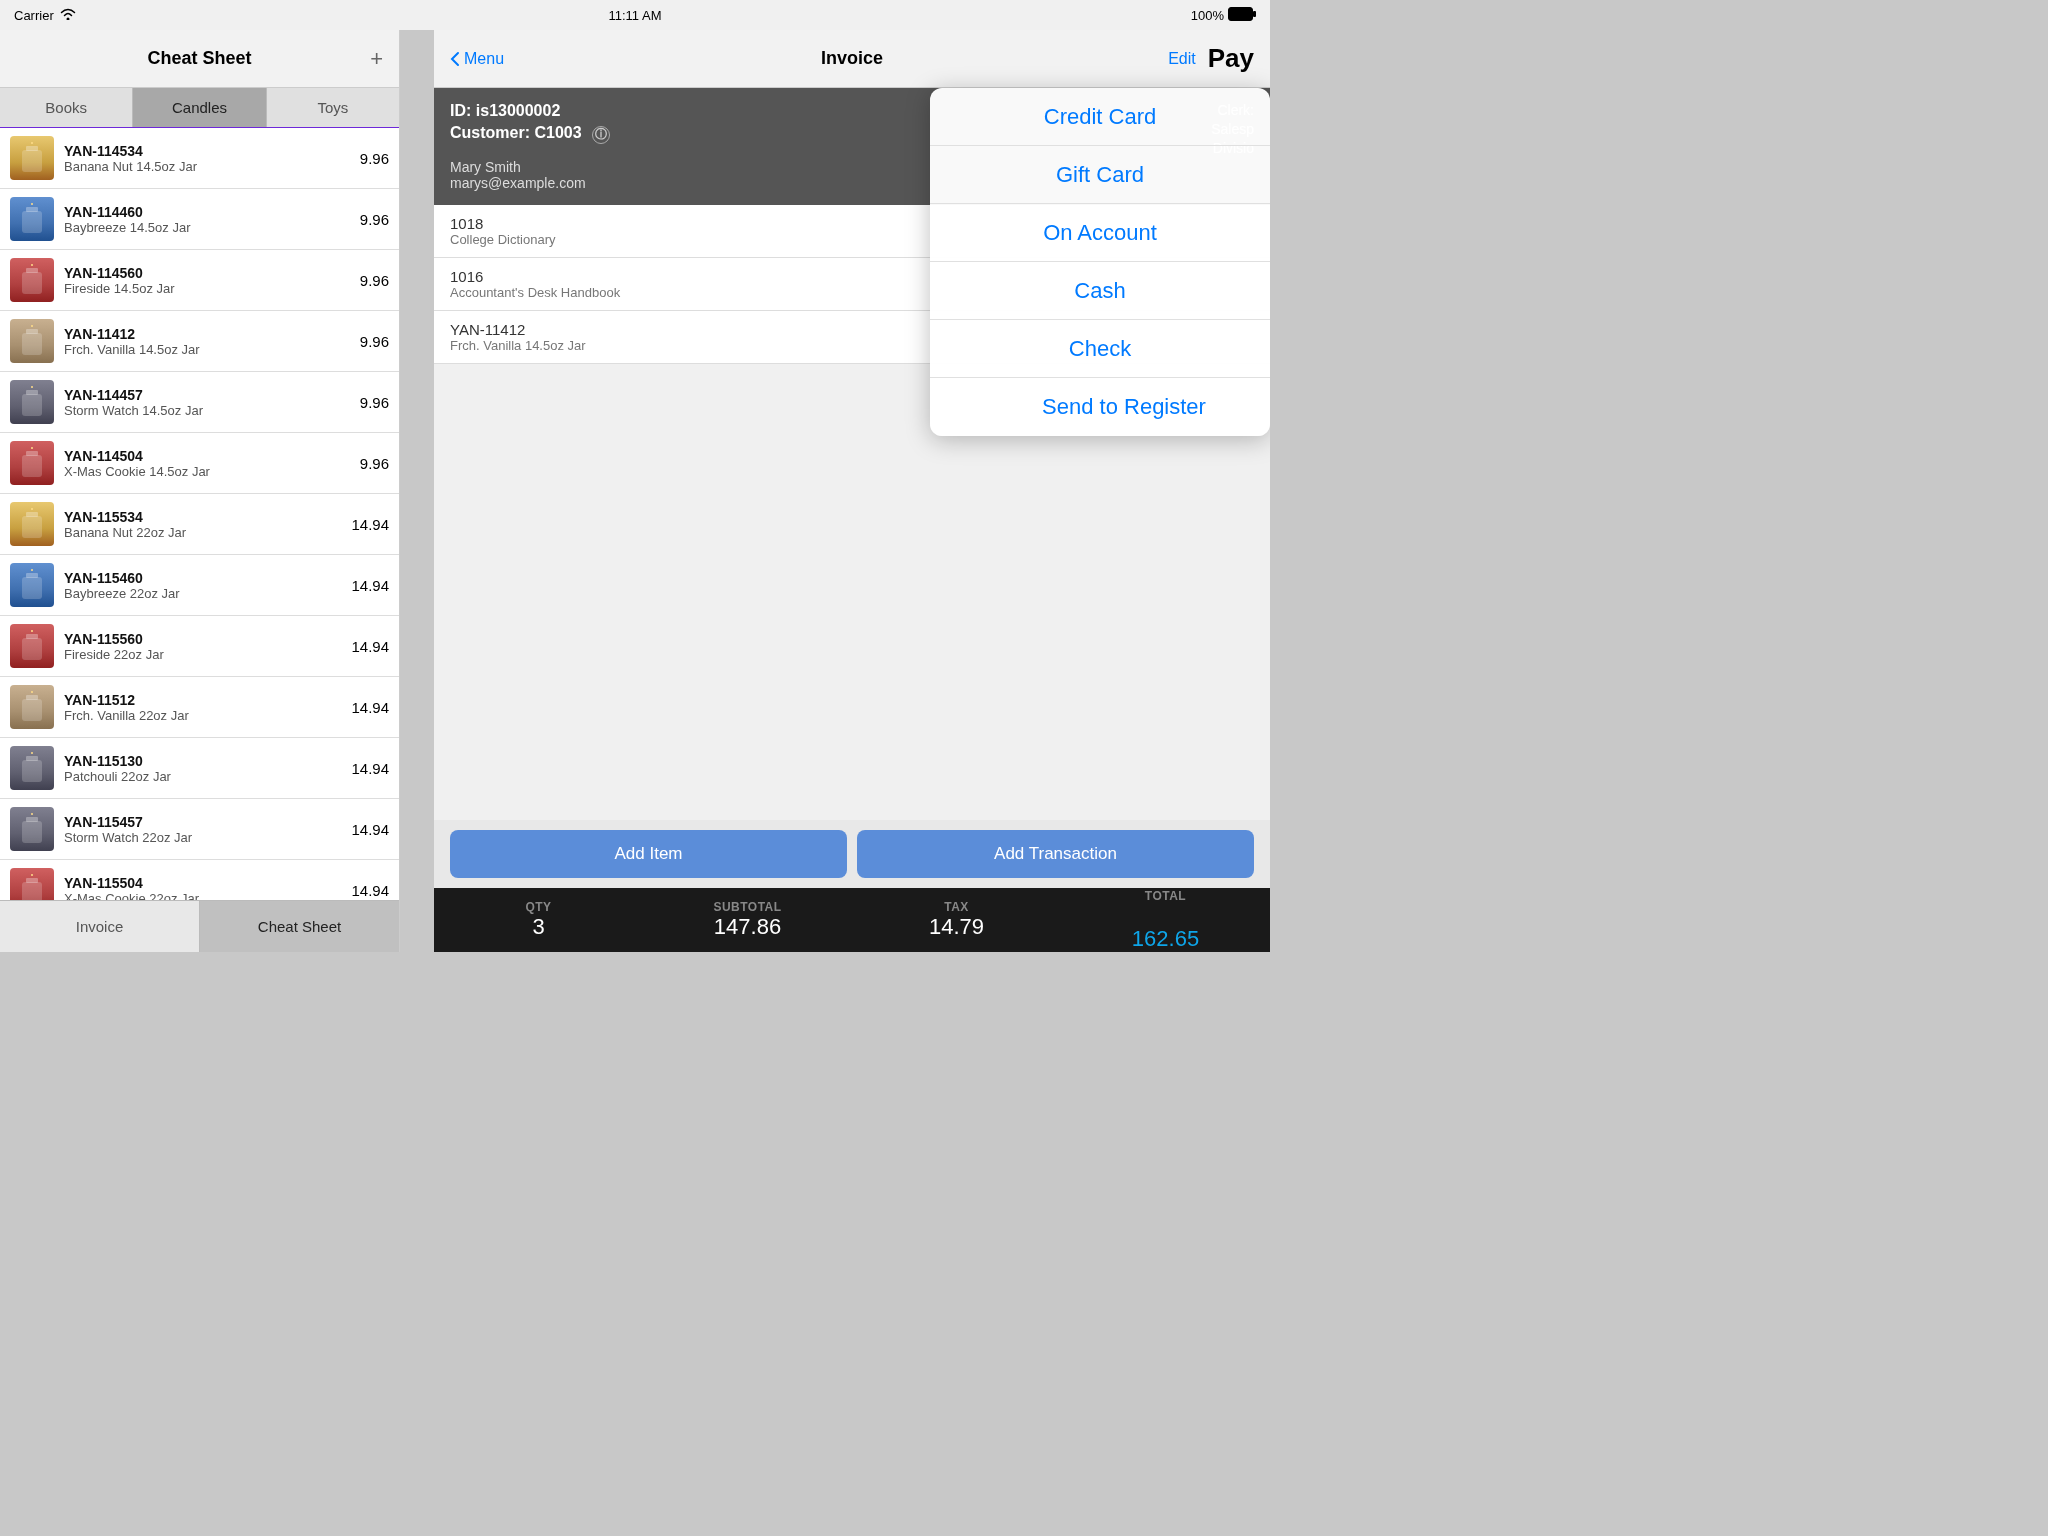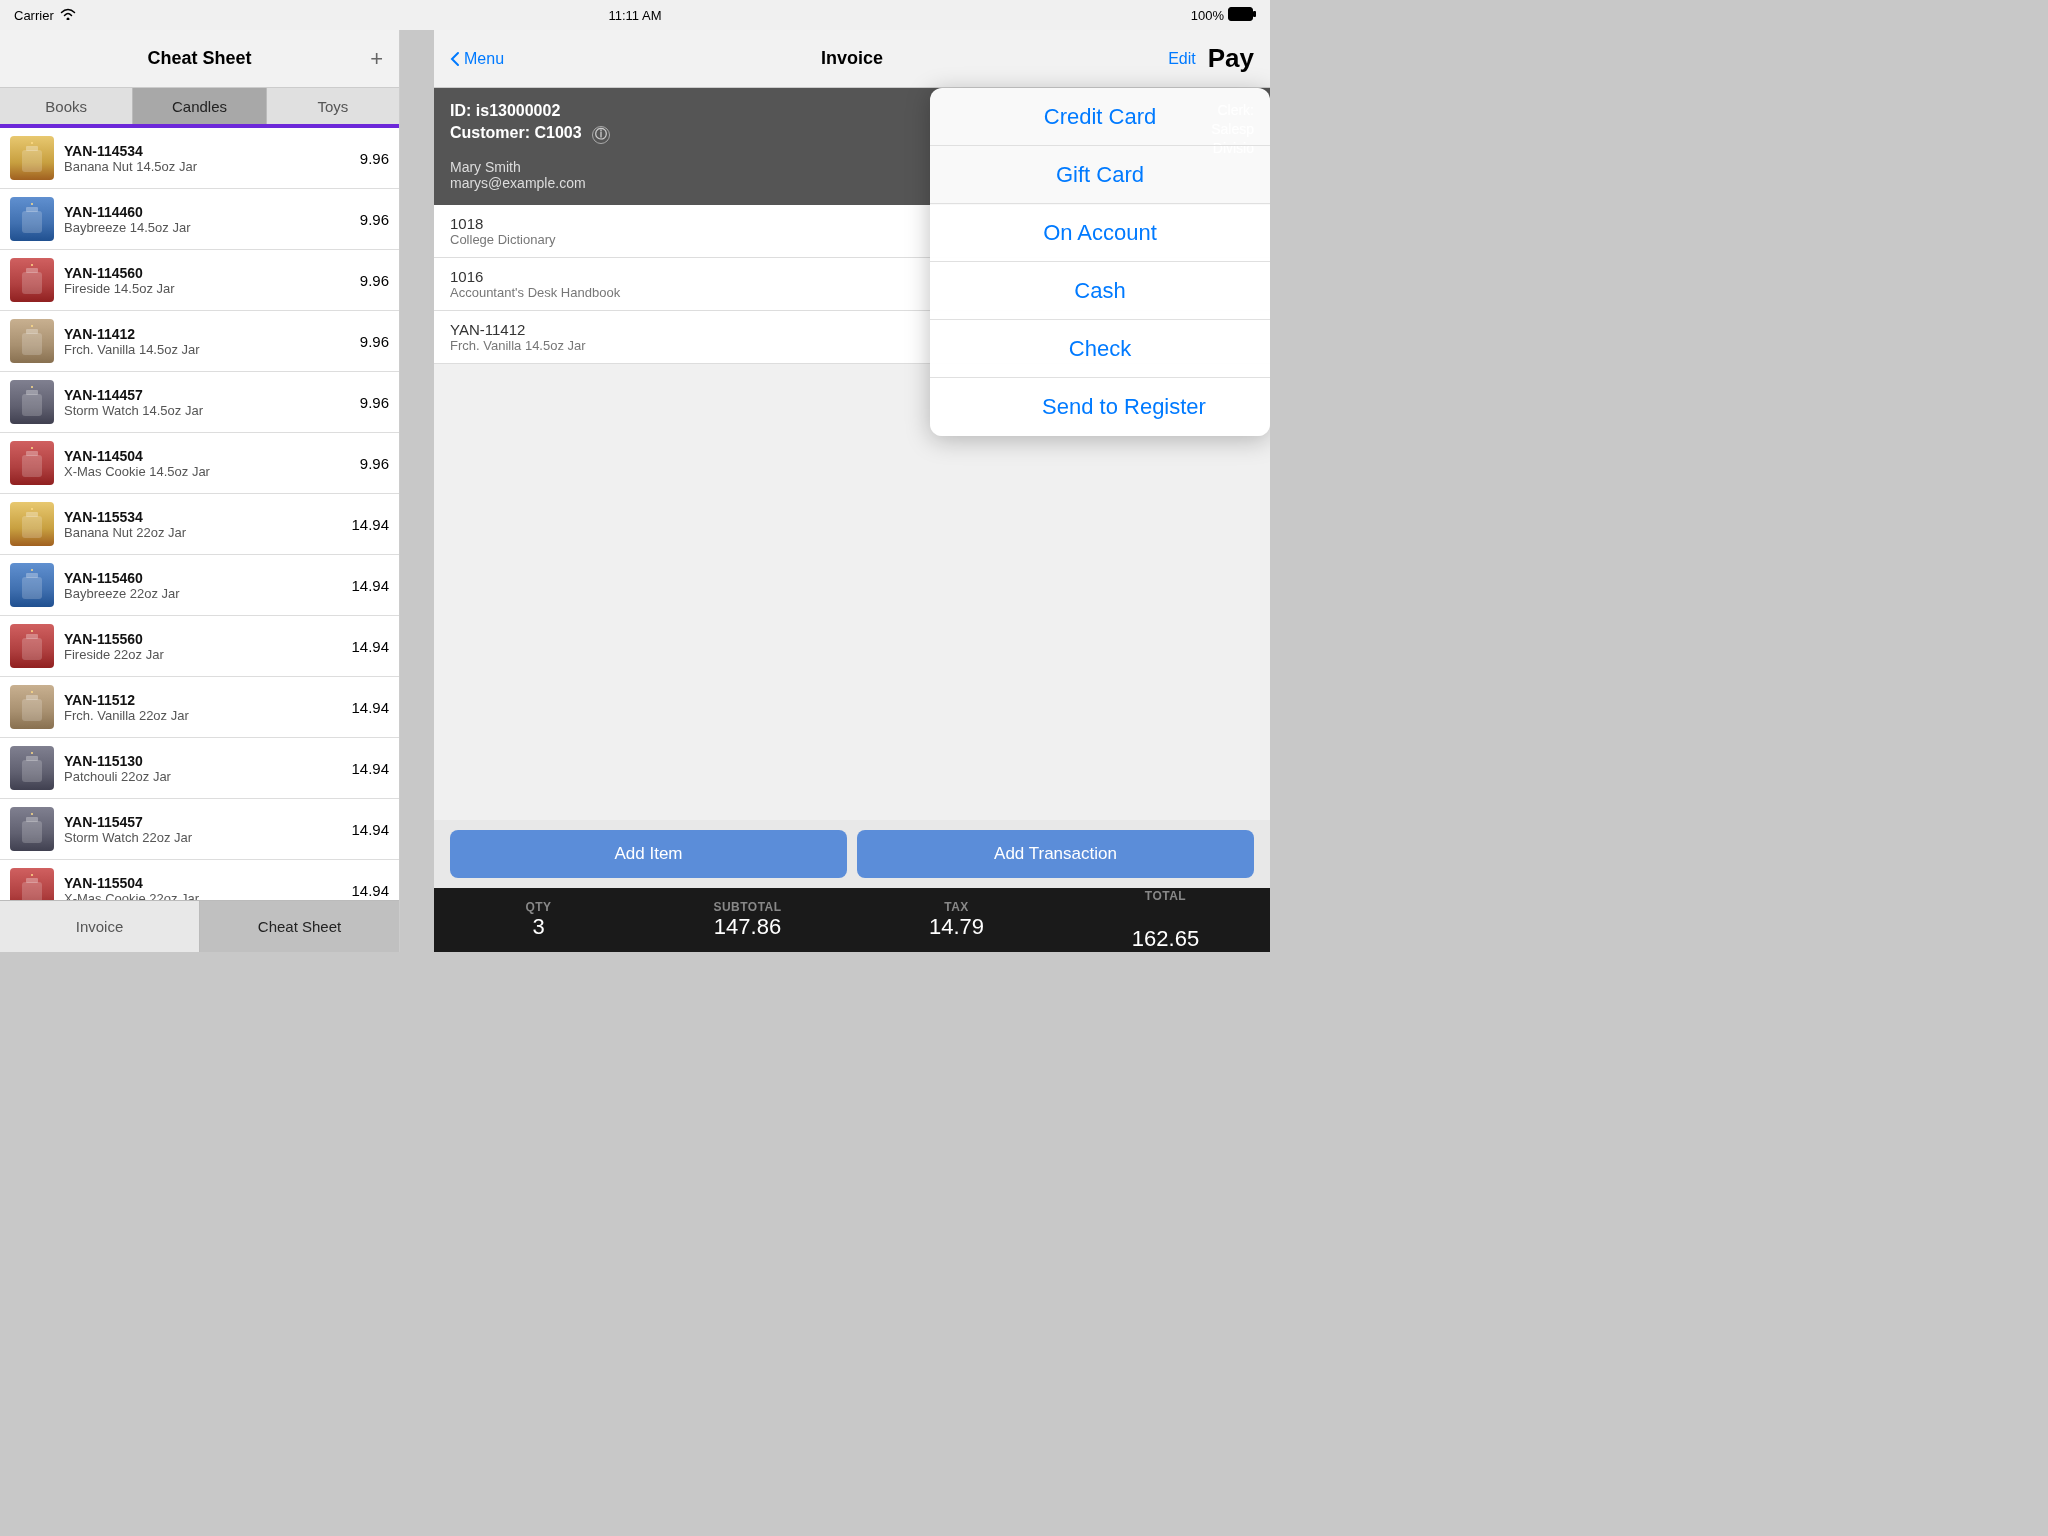--- a/index.html
+++ b/index.html
@@ -69,21 +69,21 @@
       right: 16px;
       font-size: 22px;
       color: #666;
       cursor: pointer;
     }
 
     
     .tab-bar {
       display: flex;
       background: #e0e0e0;
-      border-bottom: 4px solid #6d28d9;
+      border-bottom: 1px solid #6d28d9;
       height: 40px;
     }
 
     .tab-item {
       flex: 1;
       display: flex;
       align-items: center;
       justify-content: center;
       font-size: 15px;
       color: #555;
@@ -292,21 +292,21 @@
       font-size: 12px;
       color: #888;
       font-weight: 600;
       letter-spacing: 0.5px;
     }
     .footer-value {
       font-size: 22px;
       color: #fff;
       font-weight: 400;
     }
-    .footer-value.green { color: #ffffff; margin-top: 23px; }
+    .footer-value.green { color: #0ea5e9; margin-top: 23px; }
 
     
     .dropdown-overlay {
       position: absolute;
       top: 58px;
       right: 0;
       width: 340px;
       background: rgba(255,255,255,0.97);
       border-radius: 12px;
       box-shadow: 0 4px 24px rgba(0,0,0,0.25);

